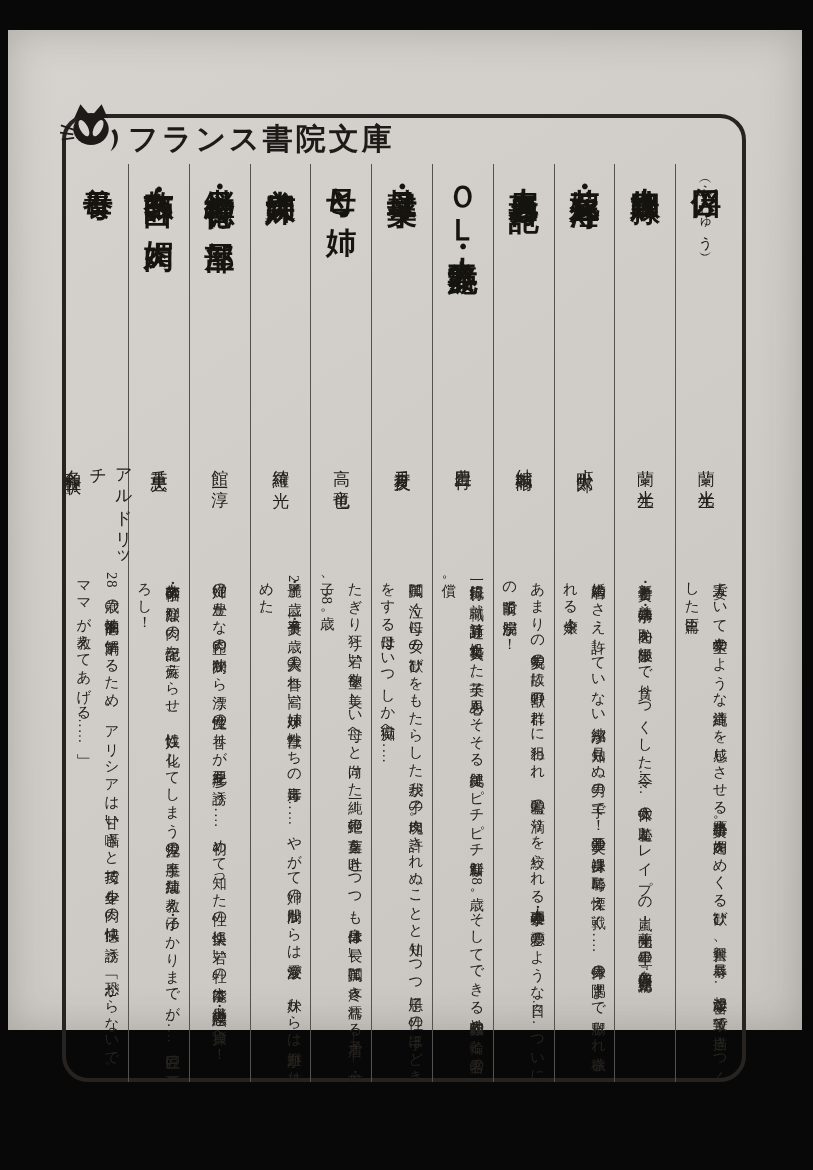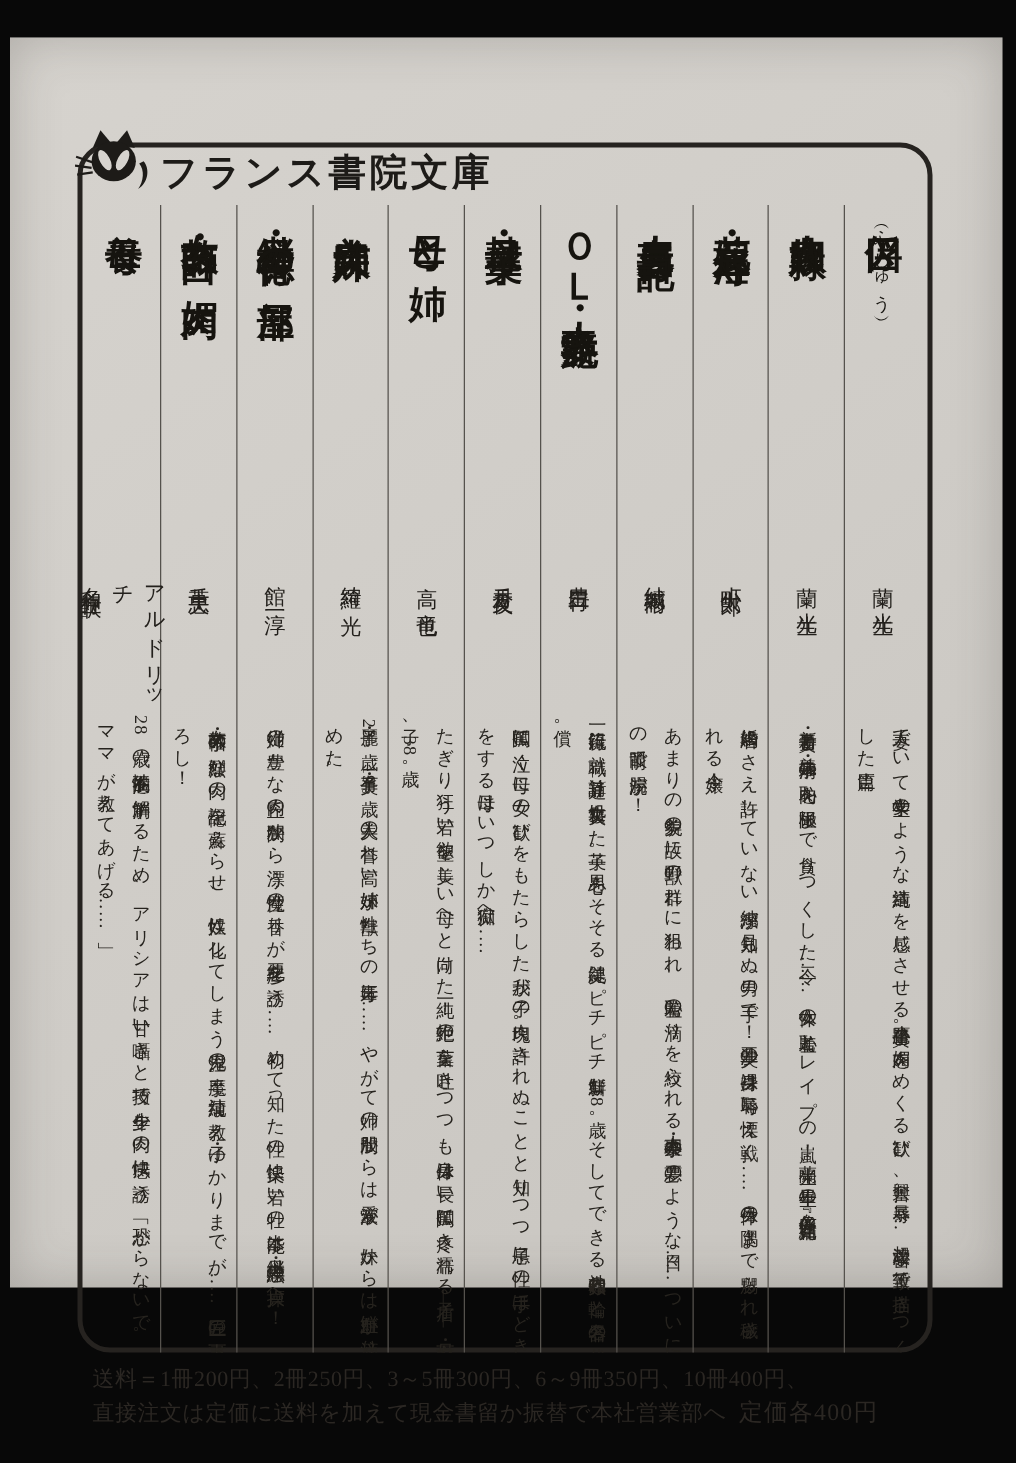--- a/index.html
+++ b/index.html
@@ -212,18 +212,14 @@
       <div class="author-block">
           <div class="bauthor"><span>アルドリッチ</span><br><span>名和立行訳</span></div>
         </div>
       <div class="desc-block">
           <div class="bdesc">28歳の性的不満を解消するため、アリシアは甘い囁きと技巧で少年を肉の快感に誘う。「恐がらないで。ママが教えてあげる……」</div>
         </div>
     </div>
 
   </div>
 
-  <div class="footer">
-    <div>送料＝1冊200円、2冊250円、3～5冊300円、6～9冊350円、10冊400円、</div>
-    <div><span>直接注文は定価に送料を加えて現金書留か振替で本社営業部へ</span><span class="price">定価各400円</span></div>
-  </div>
 
 </div>
 
 </body></html>

